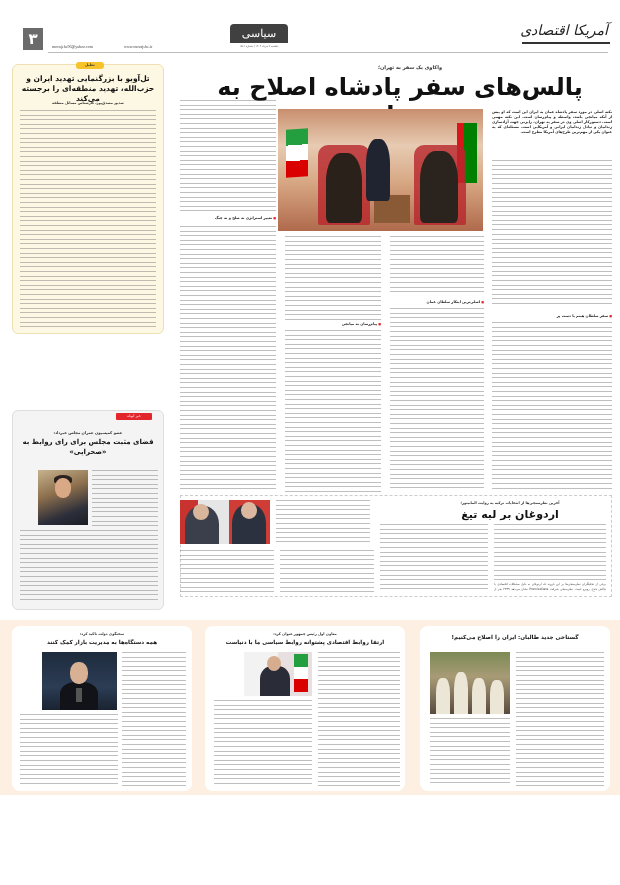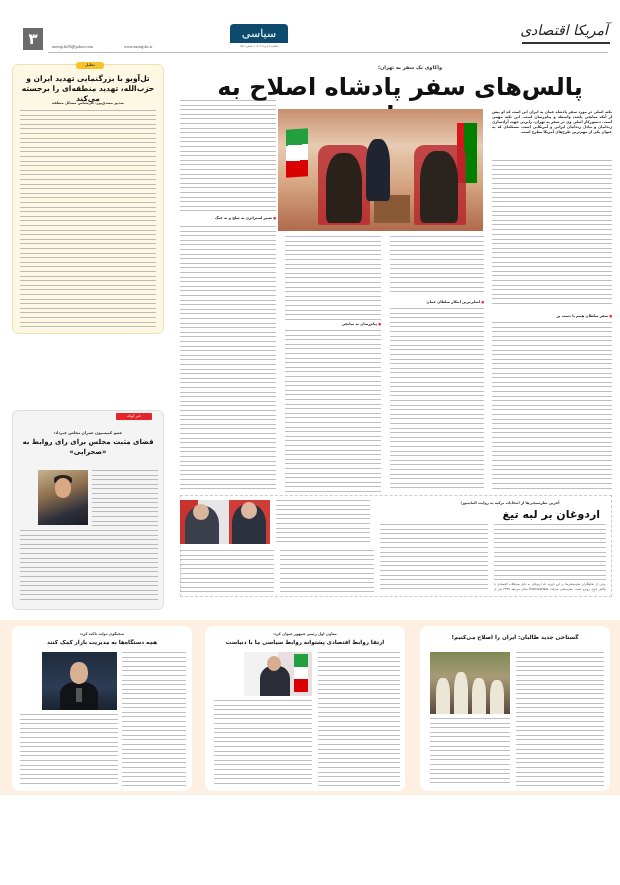--- a/index.html
+++ b/index.html
@@ -7,21 +7,21 @@
   body { font-family: "DejaVu Sans", sans-serif; color: #222; position: relative; direction: rtl; }
 
   .abs { position: absolute; }
   .txt { font-size: 3.2px; line-height: 4.6px; color: #444; text-align: justify; overflow: hidden; word-break: break-word; }
   .fill-lines { background-image: repeating-linear-gradient(to bottom, #8a8a8a 0, #8a8a8a 1px, transparent 1px, transparent 4.6px); opacity: .55; }
 
   
   #masthead { left: 0; top: 0; width: 620px; height: 56px; }
   #logo { right: 12px; top: 22px; font-family: "DejaVu Serif", serif; font-size: 14px; font-style: italic; color: #222; }
   #logo-rule { right: 10px; top: 42px; width: 88px; height: 2px; background: #333; }
-  #section-tab { left: 230px; top: 24px; width: 58px; height: 19px; background: #0c4a6e; border-radius: 4px 4px 0 0; color: #fff; font-size: 11px; text-align: center; line-height: 19px; font-family: "DejaVu Serif", serif; }
+  #section-tab { left: 230px; top: 24px; width: 58px; height: 19px; background: #404040; border-radius: 4px 4px 0 0; color: #fff; font-size: 11px; text-align: center; line-height: 19px; font-family: "DejaVu Serif", serif; }
   #date-line { left: 230px; top: 45px; width: 58px; font-size: 2.6px; color: #555; text-align: center; }
   #web { left: 124px; top: 44px; font-size: 4px; color: #444; direction: ltr; font-family: "Liberation Serif", serif; }
   #email { left: 52px; top: 44px; font-size: 4px; color: #444; direction: ltr; font-family: "Liberation Serif", serif; }
   #page-num { left: 23px; top: 28px; width: 20px; height: 22px; background: #6b6b6b; color: #fff; font-size: 15px; font-weight: bold; text-align: center; line-height: 22px; }
   #header-rule { left: 48px; top: 52px; width: 560px; height: 1px; background: #bbb; }
 
   
   #kicker { left: 200px; top: 64px; width: 420px; text-align: center; font-size: 5px; font-weight: bold; color: #333; }
   #headline { left: 180px; top: 73px; width: 440px; text-align: center; font-size: 24px; font-weight: bold; color: #111; letter-spacing: -0.5px; }
   #main-photo { left: 278px; top: 109px; width: 205px; height: 122px; background: linear-gradient(180deg,#c98f6e 0%,#e7cbb2 30%,#d7a784 60%,#b06a4c 100%); overflow: hidden; }
@@ -50,21 +50,21 @@
   #brief-badge { left: 116px; top: 413px; width: 36px; height: 7px; background: #e3262b; color: #fff; font-size: 3.5px; text-align: center; line-height: 7px; border-radius: 1px; }
   #brief-kicker { left: 14px; top: 430px; width: 148px; text-align: center; font-size: 3.8px; font-weight: bold; color: #333; }
   #brief-title { left: 14px; top: 437px; width: 148px; text-align: center; font-size: 7px; font-weight: bold; color: #111; line-height: 10px; }
   #brief-photo { left: 38px; top: 470px; width: 50px; height: 55px; background: linear-gradient(160deg,#c7b38f 0%,#8d6f4d 40%,#2d2f3a 75%,#1b1d26 100%); }
   #brief-photo .face { position: absolute; left: 17px; top: 8px; width: 16px; height: 20px; background: #d9a985; border-radius: 45%; }
   #brief-photo .hair { position: absolute; left: 16px; top: 5px; width: 18px; height: 8px; background: #2b2220; border-radius: 50% 50% 20% 20%; }
 
   
   #erdogan-box { left: 180px; top: 495px; width: 432px; height: 102px; border: 1px dashed #ccc; }
   #erdogan-kicker { left: 420px; top: 501px; width: 180px; text-align: center; font-size: 3.6px; font-weight: bold; color: #333; }
-  #erdogan-title { left: 420px; top: 508px; width: 180px; text-align: right; font-size: 11px; font-weight: bold; color: #111; }
+  #erdogan-title { left: 420px; top: 508px; width: 180px; text-align: center; font-size: 11px; font-weight: bold; color: #111; }
   #erdogan-photo { left: 180px; top: 500px; width: 90px; height: 44px; background: linear-gradient(90deg,#c8322f 0 20%,#e6e6e6 20% 55%,#d03d36 55%); overflow: hidden; }
   #erdogan-photo .pa { position: absolute; left: 5px; top: 6px; width: 34px; height: 40px; background: #3b3f4b; border-radius: 45% 45% 5% 5%; }
   #erdogan-photo .pb { position: absolute; left: 52px; top: 4px; width: 34px; height: 42px; background: #2c3140; border-radius: 45% 45% 5% 5%; }
   #erdogan-photo .fa { position: absolute; left: 13px; top: 4px; width: 16px; height: 16px; background: #d9b59b; border-radius: 50%; }
   #erdogan-photo .fb { position: absolute; left: 61px; top: 2px; width: 16px; height: 17px; background: #dcb8a0; border-radius: 50%; }
 
   
   #bottom-band { left: 0; top: 620px; width: 620px; height: 175px; background: #fdf0e2; }
   .card { background: #fff; border-radius: 8px; }
   #card-taliban { left: 420px; top: 626px; width: 190px; height: 165px; }

